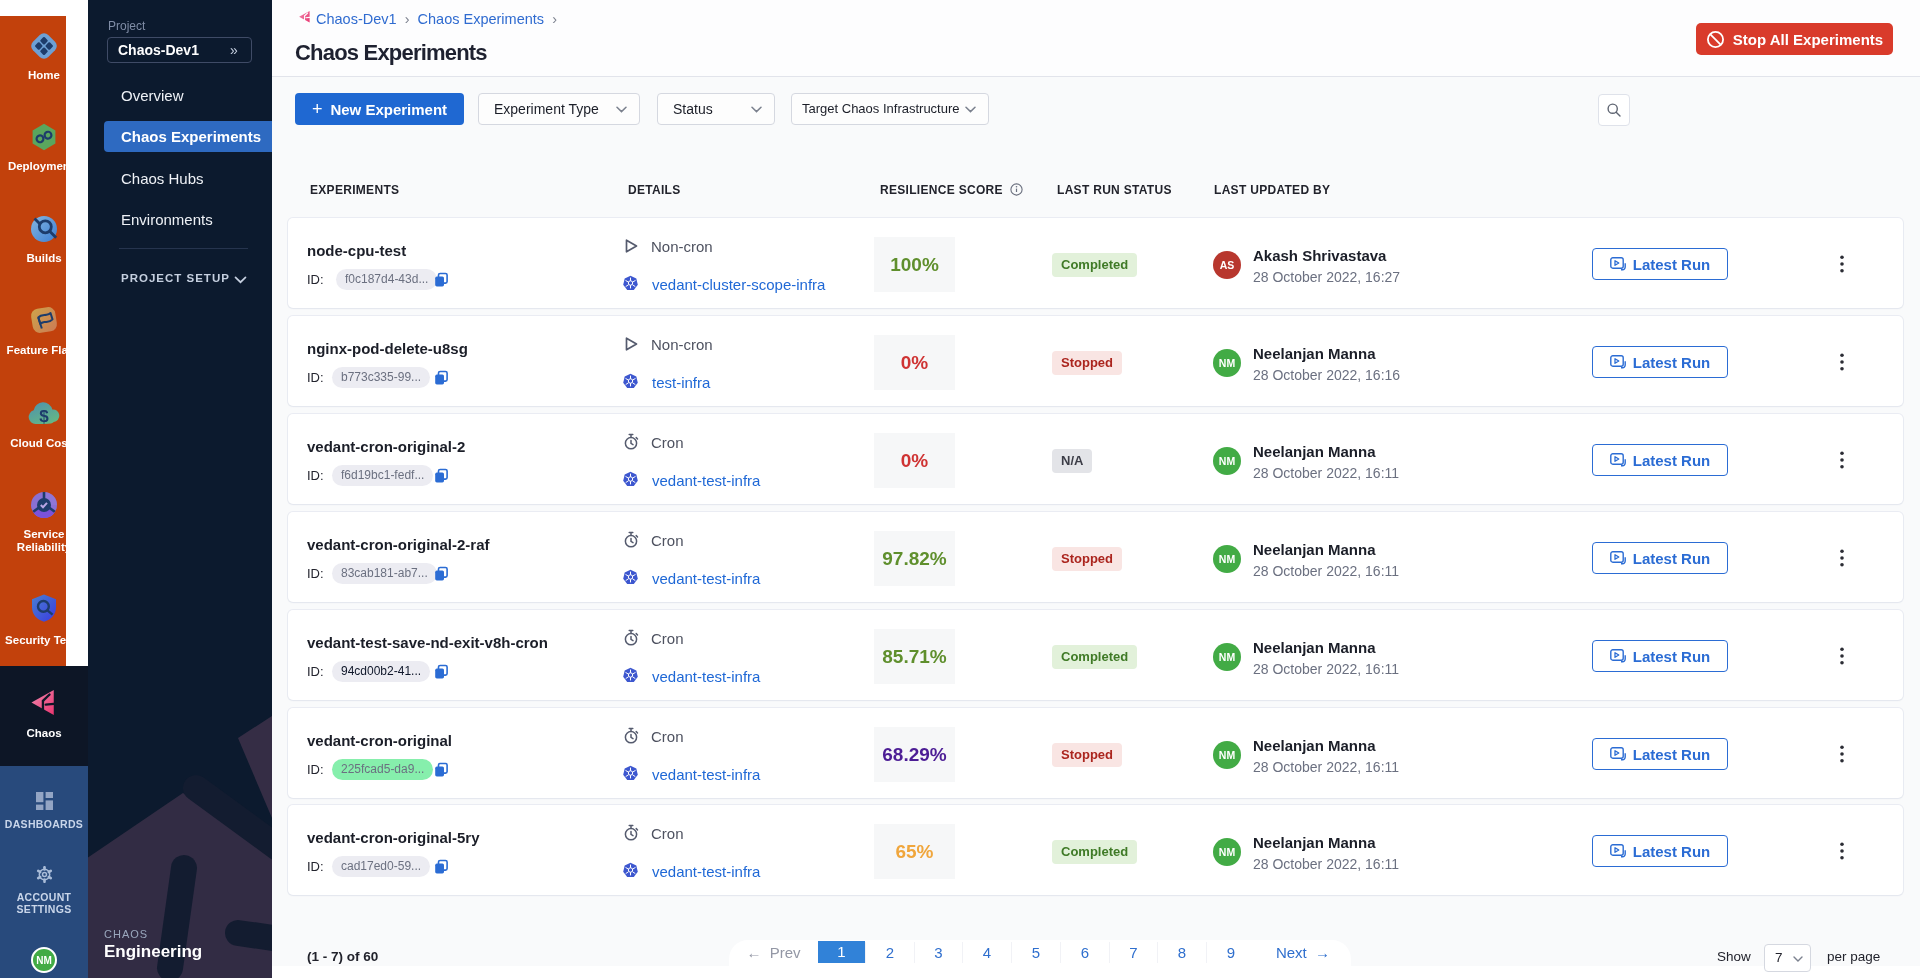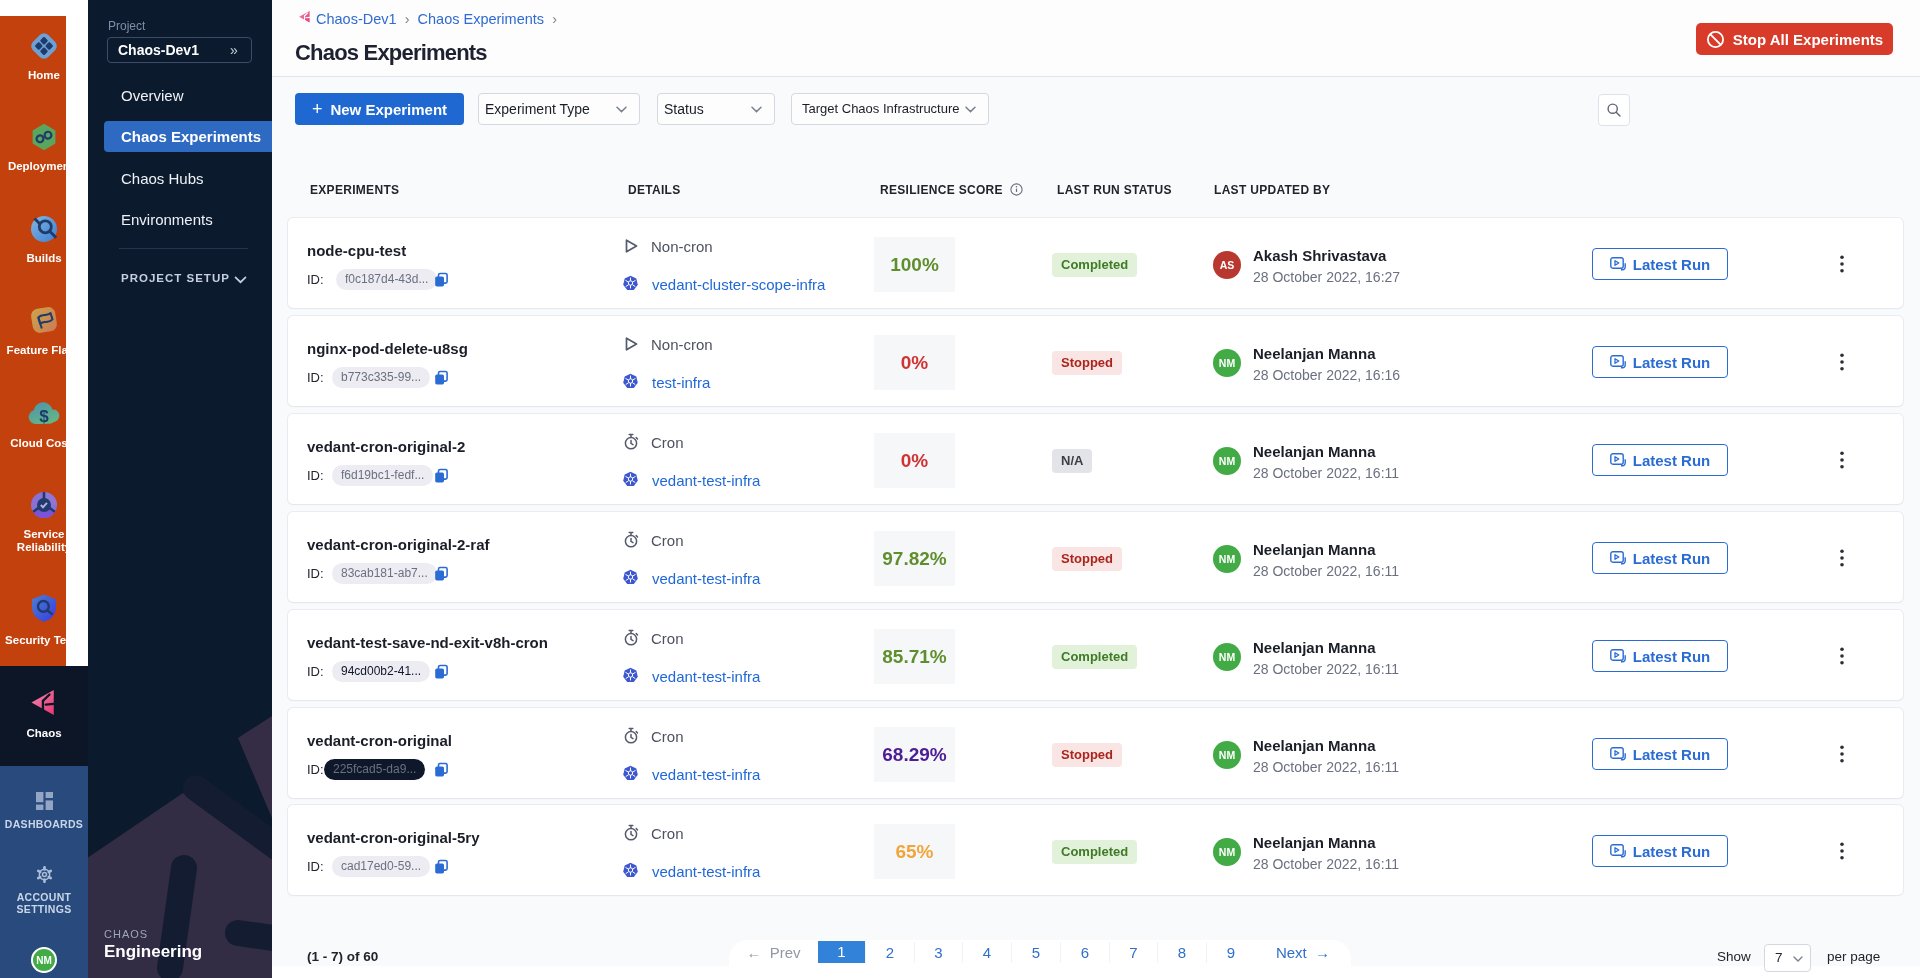--- a/index.html
+++ b/index.html
@@ -1,17 +1,17 @@
 <!DOCTYPE html>
 <html><head><meta charset="utf-8"><title>Chaos Experiments</title>
 <style>
 * { margin:0; padding:0; box-sizing:border-box; }
 html,body { width:1920px; height:978px; overflow:hidden; font-family:"Liberation Sans", sans-serif; }
 .row { position:absolute; left:16px; width:1615px; height:90px; background:#fff; border-radius:5px; box-shadow:0 0 0 1px rgba(216,220,232,0.45), 0 1px 2px rgba(40,60,100,0.05); }
-.dd { position:absolute; top:93px; height:32px; background:#fdfdfd; border:1px solid #d5d8e0; border-radius:4px; line-height:30px; padding-left:6px; font-size:14px; color:#1b1e28; white-space:nowrap; }
+.dd { position:absolute; top:93px; height:32px; background:#fdfdfd; border:1px solid #d5d8e0; border-radius:4px; line-height:30px; padding-left:15px; font-size:14px; color:#1b1e28; white-space:nowrap; }
 .ddc { position:absolute; right:12px; top:12px; }
 </style></head>
 <body>
 
 <div style="position:fixed;left:0;top:16px;width:66px;height:978px;background:#c2410c">
   <div style="position:absolute;left:0;top:750px;width:88px;height:228px;background:#284a7c"></div>
   <div style="position:absolute;left:0;top:650px;width:88px;height:100px;background:#0d1626"></div>
   <div style="position:absolute;left:0;top:15px;width:88px;text-align:center"><svg width="30" height="30" viewBox="0 0 30 30">
         <g transform="rotate(45 15 15)">
           <rect x="4.2" y="4.2" width="21.6" height="21.6" rx="6" fill="#6da0d5"></rect>
@@ -426,21 +426,21 @@
       </div>
   <div style="position:absolute;left:1552px;top:37px"><svg width="4" height="18" viewBox="0 0 4 18">
           <circle cx="2" cy="2.2" r="1.8" fill="#2c2d35"></circle>
           <circle cx="2" cy="9" r="1.8" fill="#2c2d35"></circle>
           <circle cx="2" cy="15.8" r="1.8" fill="#2c2d35"></circle>
         </svg></div>
 </div>
 <div class="row" style="top:708px">
   <div style="position:absolute;left:19px;top:24px;font-size:15px;font-weight:bold;color:#1b1e28">vedant-cron-original</div>
   <div style="position:absolute;left:19px;top:54px;font-size:13px;color:#23242e">ID:</div>
-  <div style="position:absolute;left:36px;top:51px;height:21px;line-height:21px;padding:0 9px;background:#0f172a;border-radius:11px;font-size:12px;color:#6b7080">225fcad5-da9...</div>
+  <div style="position:absolute;left:44px;top:51px;height:21px;line-height:21px;padding:0 9px;background:#86efac;border-radius:11px;font-size:12px;color:#6b7080">225fcad5-da9...</div>
   <div style="position:absolute;left:146px;top:54px"><svg width="15" height="16" viewBox="0 0 15 16">
           <rect x="4.5" y="1.5" width="8.6" height="9.6" rx="1.6" fill="none" stroke="#2b6cd4" stroke-width="1.6"></rect>
           <rect x="1.2" y="4.6" width="8.8" height="9.8" rx="1.6" fill="#2b6cd4"></rect>
         </svg></div>
   <div style="position:absolute;left:334px;top:19px;width:18px;text-align:center"><svg width="16" height="18" viewBox="0 0 16 18">
           <g stroke="#555b6e" stroke-width="1.5" fill="none" stroke-linecap="round">
             <circle cx="8" cy="10.2" r="5.6"></circle>
             <path d="M6.2 1.6 h3.6 M8 1.8 v2.4 M13.2 4.6 l1.3 1.4"></path>
             <path d="M8 7.6 v2.8 l2 1.2"></path>
           </g>

